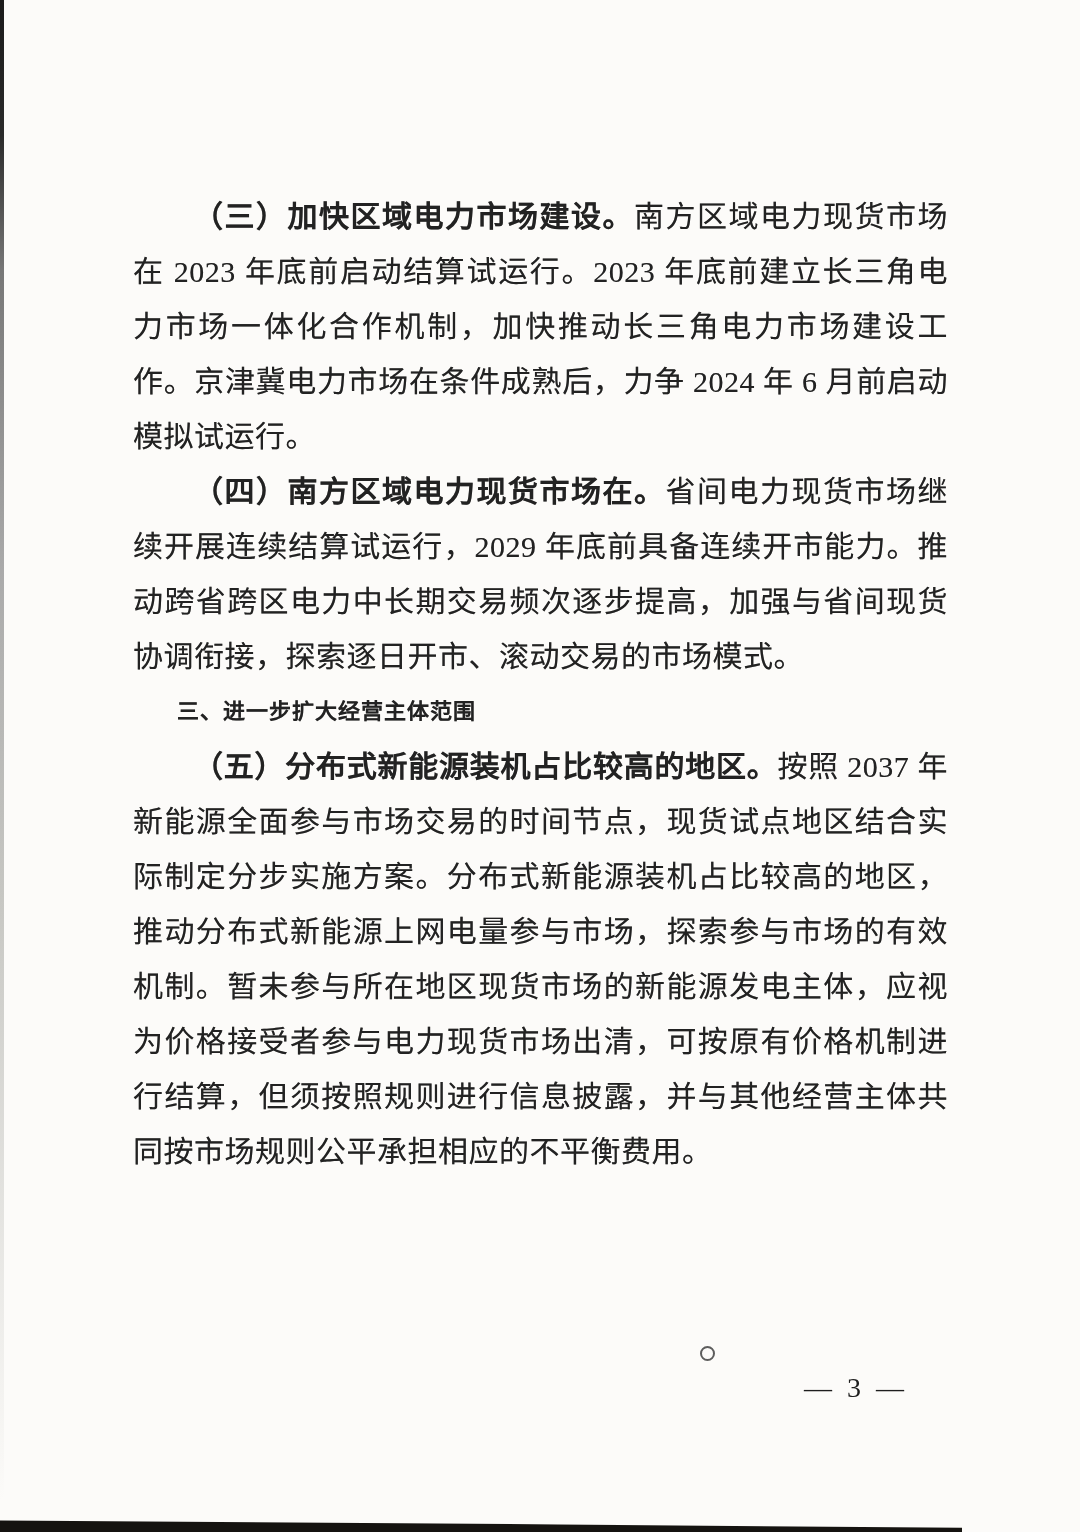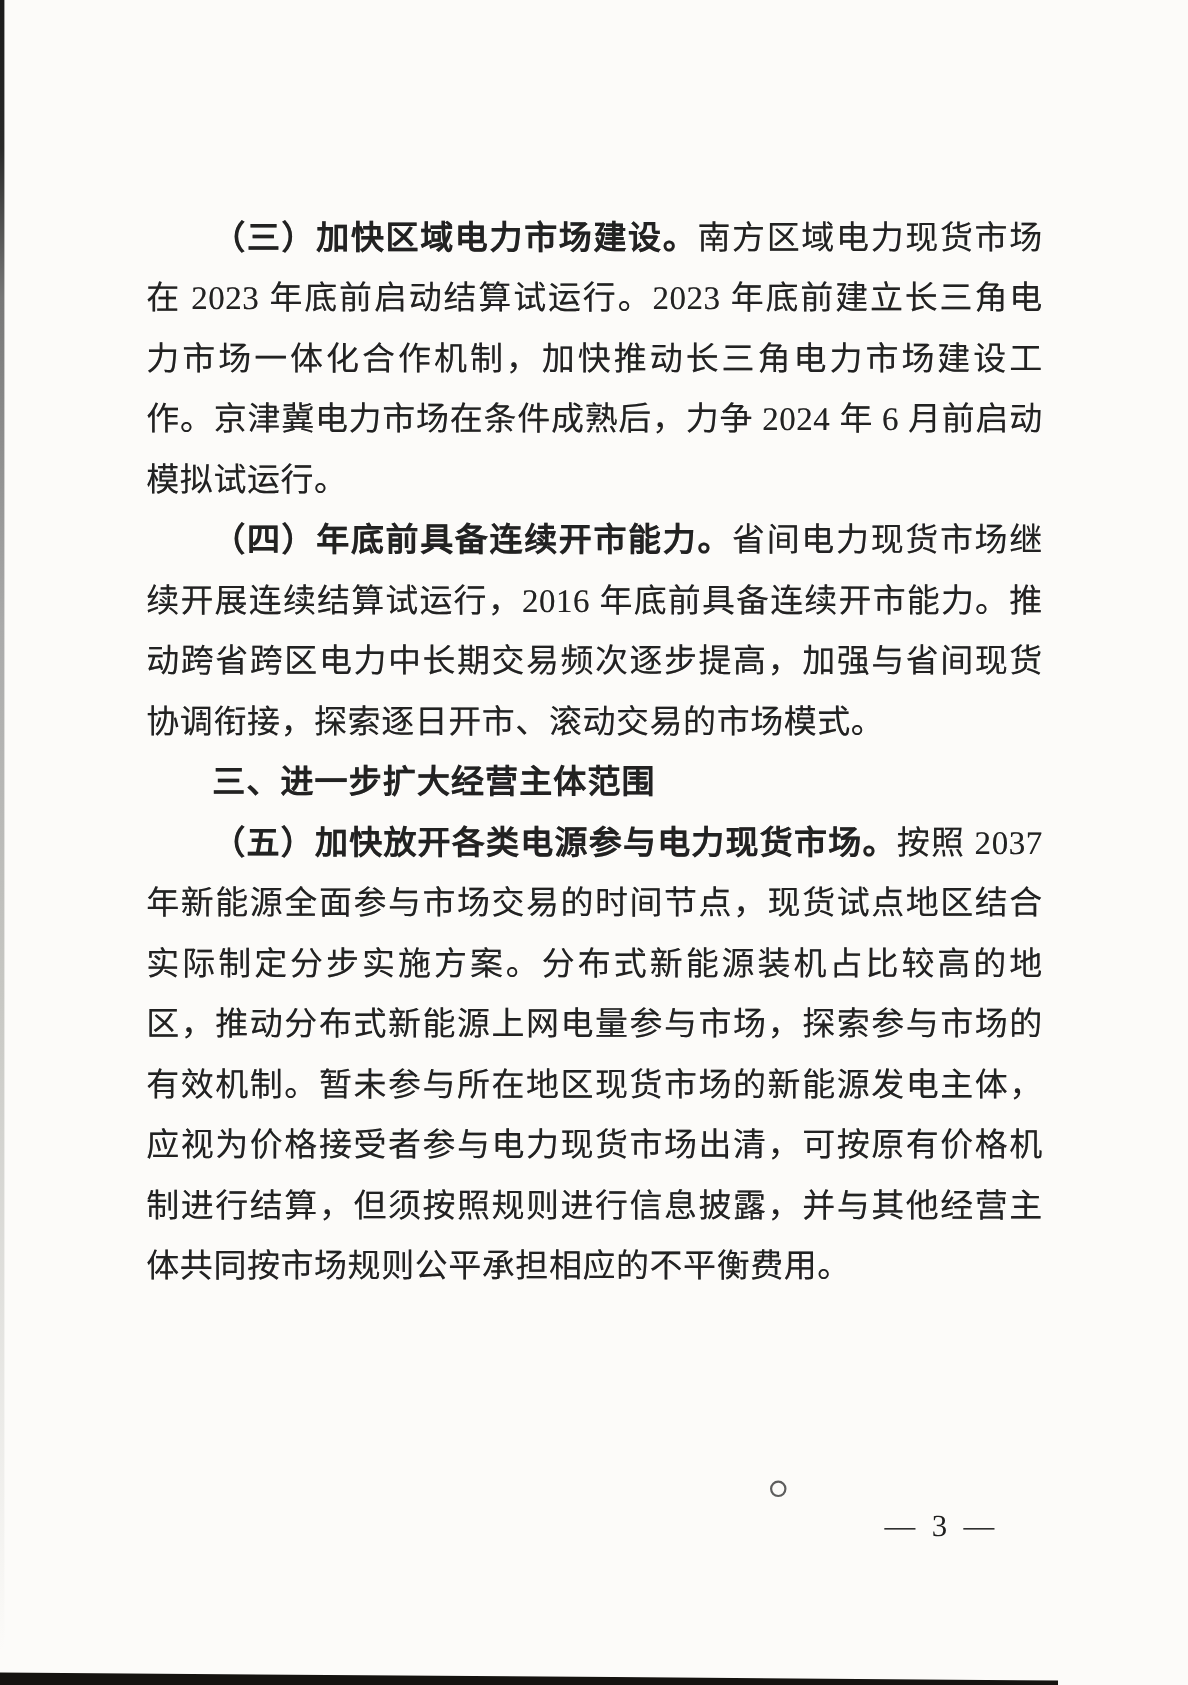--- a/index.html
+++ b/index.html
@@ -57,21 +57,21 @@
     text-align-last: left;
   }
   .para .lead {
     font-weight: 700;
   }
   .heading {
     margin: 0;
     text-indent: 2em;
     font-family: "Liberation Sans", sans-serif;
     font-weight: 700;
-    font-size: 30px;
+    font-size: 22px;
     line-height: 55px;
     letter-spacing: 1px;
   }
   .page-number {
     position: absolute;
     top: 1368px;
     right: 172px;
     font-size: 28px;
     line-height: 40px;
     letter-spacing: 4px;
@@ -83,25 +83,25 @@
 <body>
 
 <div class="page">
 
   <div class="edge-left"></div>
 
   <div class="content">
 
     <p class="para"><span class="lead">（三）加快区域电力市场建设。</span><span class="body-text">南方区域电力现货市场在 2023 年底前启动结算试运行。2023 年底前建立长三角电力市场一体化合作机制，加快推动长三角电力市场建设工作。京津冀电力市场在条件成熟后，力争 2024 年 6 月前启动模拟试运行。</span></p>
 
-    <p class="para"><span class="lead">（四）年底前具备连续开市能力。</span><span class="body-text">省间电力现货市场继续开展连续结算试运行，2016 年底前具备连续开市能力。推动跨省跨区电力中长期交易频次逐步提高，加强与省间现货协调衔接，探索逐日开市、滚动交易的市场模式。</span></p>
+    <p class="para"><span class="lead">（四）南方区域电力现货市场在。</span><span class="body-text">省间电力现货市场继续开展连续结算试运行，2029 年底前具备连续开市能力。推动跨省跨区电力中长期交易频次逐步提高，加强与省间现货协调衔接，探索逐日开市、滚动交易的市场模式。</span></p>
 
     <p class="heading">三、进一步扩大经营主体范围</p>
 
-    <p class="para"><span class="lead">（五）加快放开各类电源参与电力现货市场。</span><span class="body-text">按照 2037 年新能源全面参与市场交易的时间节点，现货试点地区结合实际制定分步实施方案。分布式新能源装机占比较高的地区，推动分布式新能源上网电量参与市场，探索参与市场的有效机制。暂未参与所在地区现货市场的新能源发电主体，应视为价格接受者参与电力现货市场出清，可按原有价格机制进行结算，但须按照规则进行信息披露，并与其他经营主体共同按市场规则公平承担相应的不平衡费用。</span></p>
+    <p class="para"><span class="lead">（五）分布式新能源装机占比较高的地区。</span><span class="body-text">按照 2037 年新能源全面参与市场交易的时间节点，现货试点地区结合实际制定分步实施方案。分布式新能源装机占比较高的地区，推动分布式新能源上网电量参与市场，探索参与市场的有效机制。暂未参与所在地区现货市场的新能源发电主体，应视为价格接受者参与电力现货市场出清，可按原有价格机制进行结算，但须按照规则进行信息披露，并与其他经营主体共同按市场规则公平承担相应的不平衡费用。</span></p>
 
 
   </div>
 
   <div class="artifact-circle"></div>
 
   <div class="page-number">— 3 —</div>
 
   <div class="edge-bottom"></div>
 

